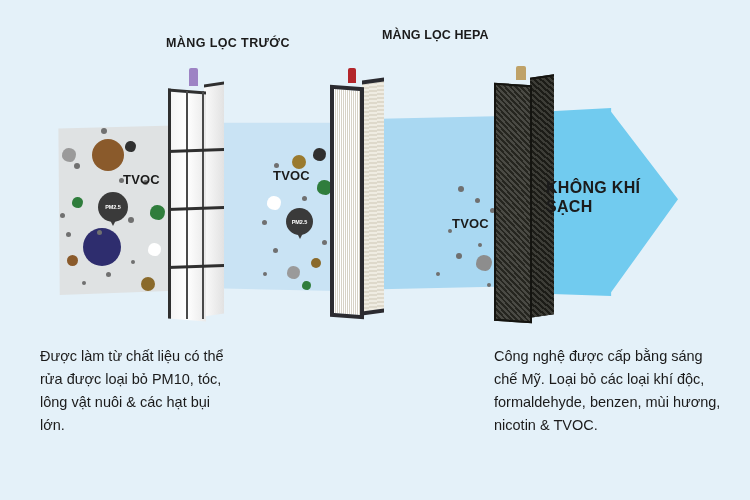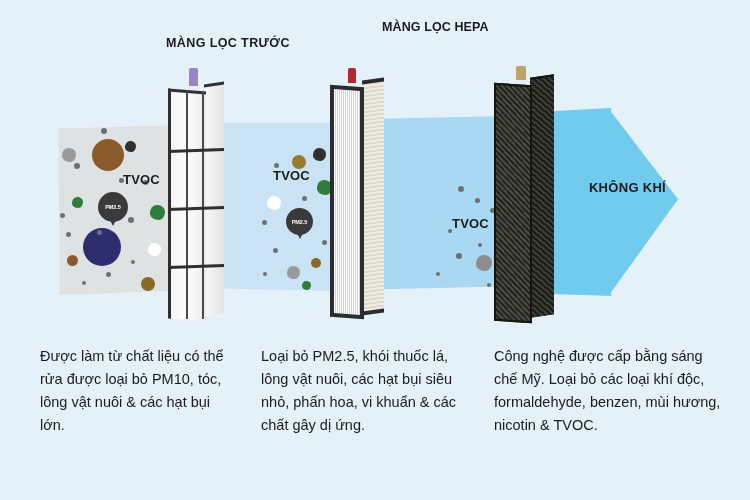--- a/index.html
+++ b/index.html
@@ -26,21 +26,21 @@
     position: absolute;
     font-weight: bold;
     font-size: 12.5px;
     letter-spacing: 0.4px;
     color: #1b1b1b;
     white-space: nowrap;
     text-transform: uppercase;
     margin-left: 48px;
   }
   #hdr-1 { left: 118px; top: 36px; }
-  #hdr-2 { left: 310px; top: 20px; letter-spacing: 0.1px; padding-left: 24px; }
+  #hdr-2 { left: 310px; top: 28px; letter-spacing: 0.1px; padding-left: 24px; }
   #hdr-3 { left: 484px; top: 36px; letter-spacing: -0.2px; }
   .tm { font-size: 7.5px; vertical-align: super; }
 
   
   .flow {
     position: absolute;
   }
   #flow-1 {
     left: 57px; top: 125px;
     width: 138px; height: 170px;
@@ -200,23 +200,23 @@
     border-left: 3px solid transparent;
     border-right: 3px solid transparent;
     border-top: 6px solid #3a3a3a;
   }
 
   
   #clean-air {
     position: absolute;
     left: 546px; top: 178px;
     width: 120px;
-    text-align: right;
+    text-align: left;
     font-weight: bold;
-    font-size: 13px;
+    font-size: 16px;
     line-height: 19px;
     color: #1b1b1b;
     letter-spacing: 0.3px;
   }
 
   
   .caption {
     position: absolute;
     top: 345px;
     font-size: 14.5px;
@@ -313,19 +313,19 @@
   <div class="tab" id="tab-2"></div>
 
   <div class="filter-wrap" id="filter-3">
     <div class="side"></div>
     <div class="face"></div>
   </div>
   <div class="tab" id="tab-3"></div>
 
   <div id="clean-air">
     <div>KHÔNG KHÍ</div>
+    <div>SẠCH</div>
   </div>
 
   <div class="caption" id="cap-1">Được làm từ chất liệu có thể rửa được loại bỏ PM10, tóc, lông vật nuôi &amp; các hạt bụi lớn.</div>
-  <div class="caption" id="cap-2">Loại bỏ PM2.5, khói thuốc lá, lông vật nuôi, các hạt bụi siêu nhỏ, phấn hoa, vi khuẩn &amp; các chất gây dị ứng.</div>
   <div class="caption" id="cap-3">Công nghệ được cấp bằng sáng chế Mỹ. Loại bỏ các loại khí độc, formaldehyde, benzen, mùi hương, nicotin &amp; TVOC.</div>
 
 </div>
 
 </body></html>

